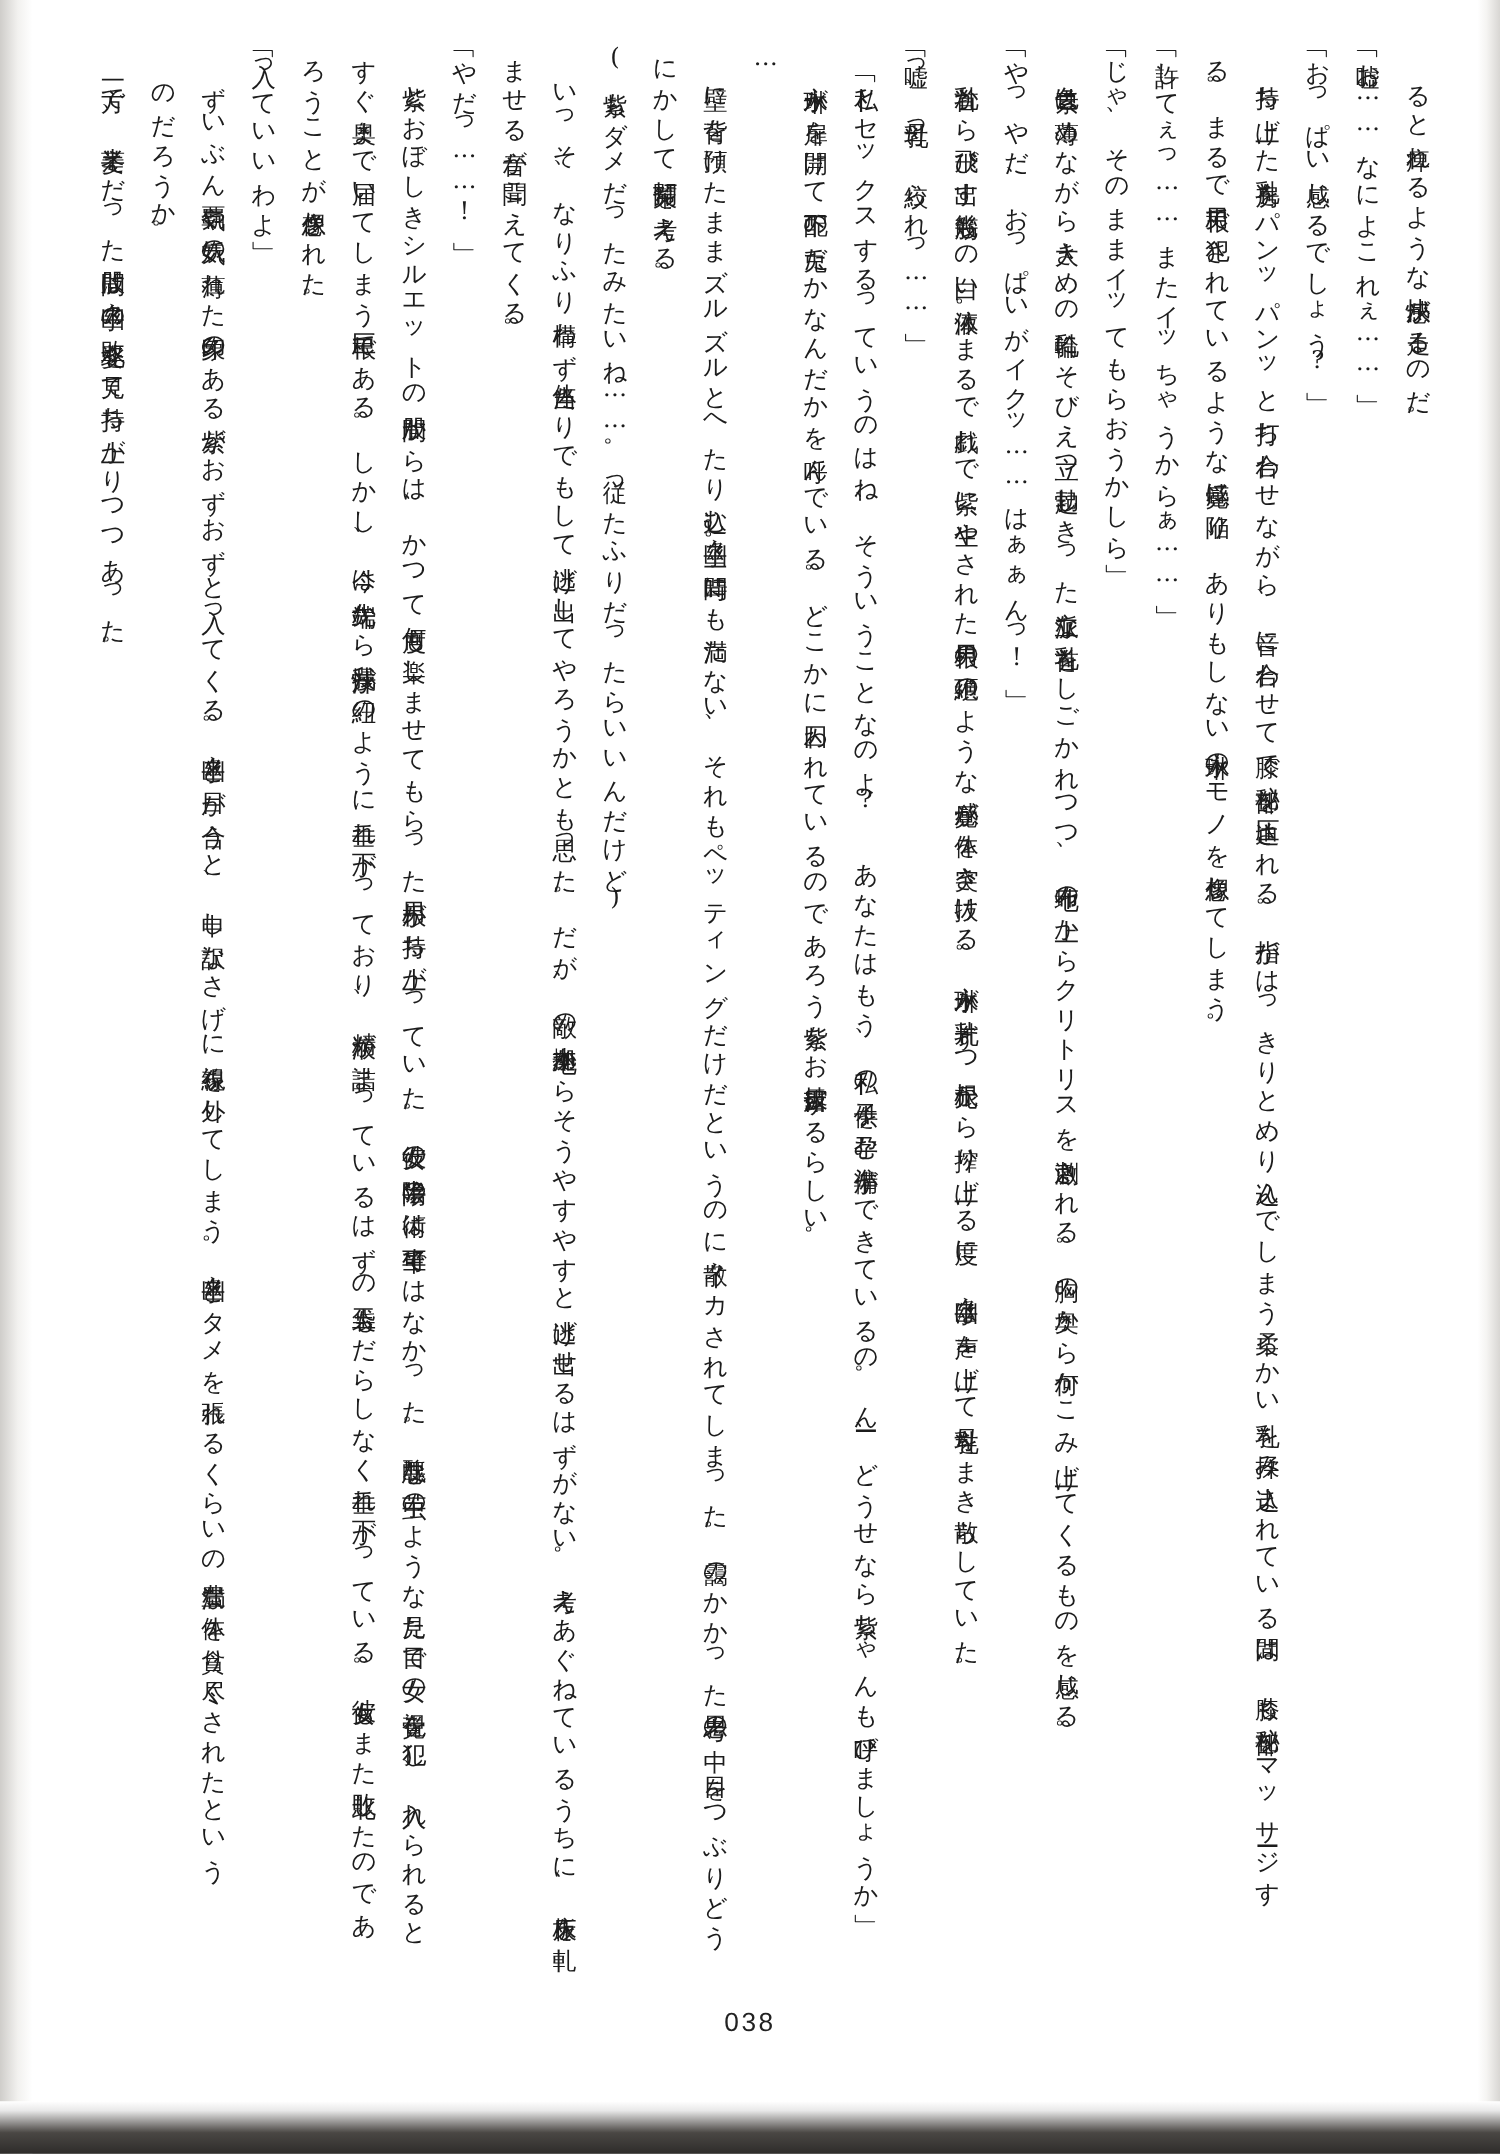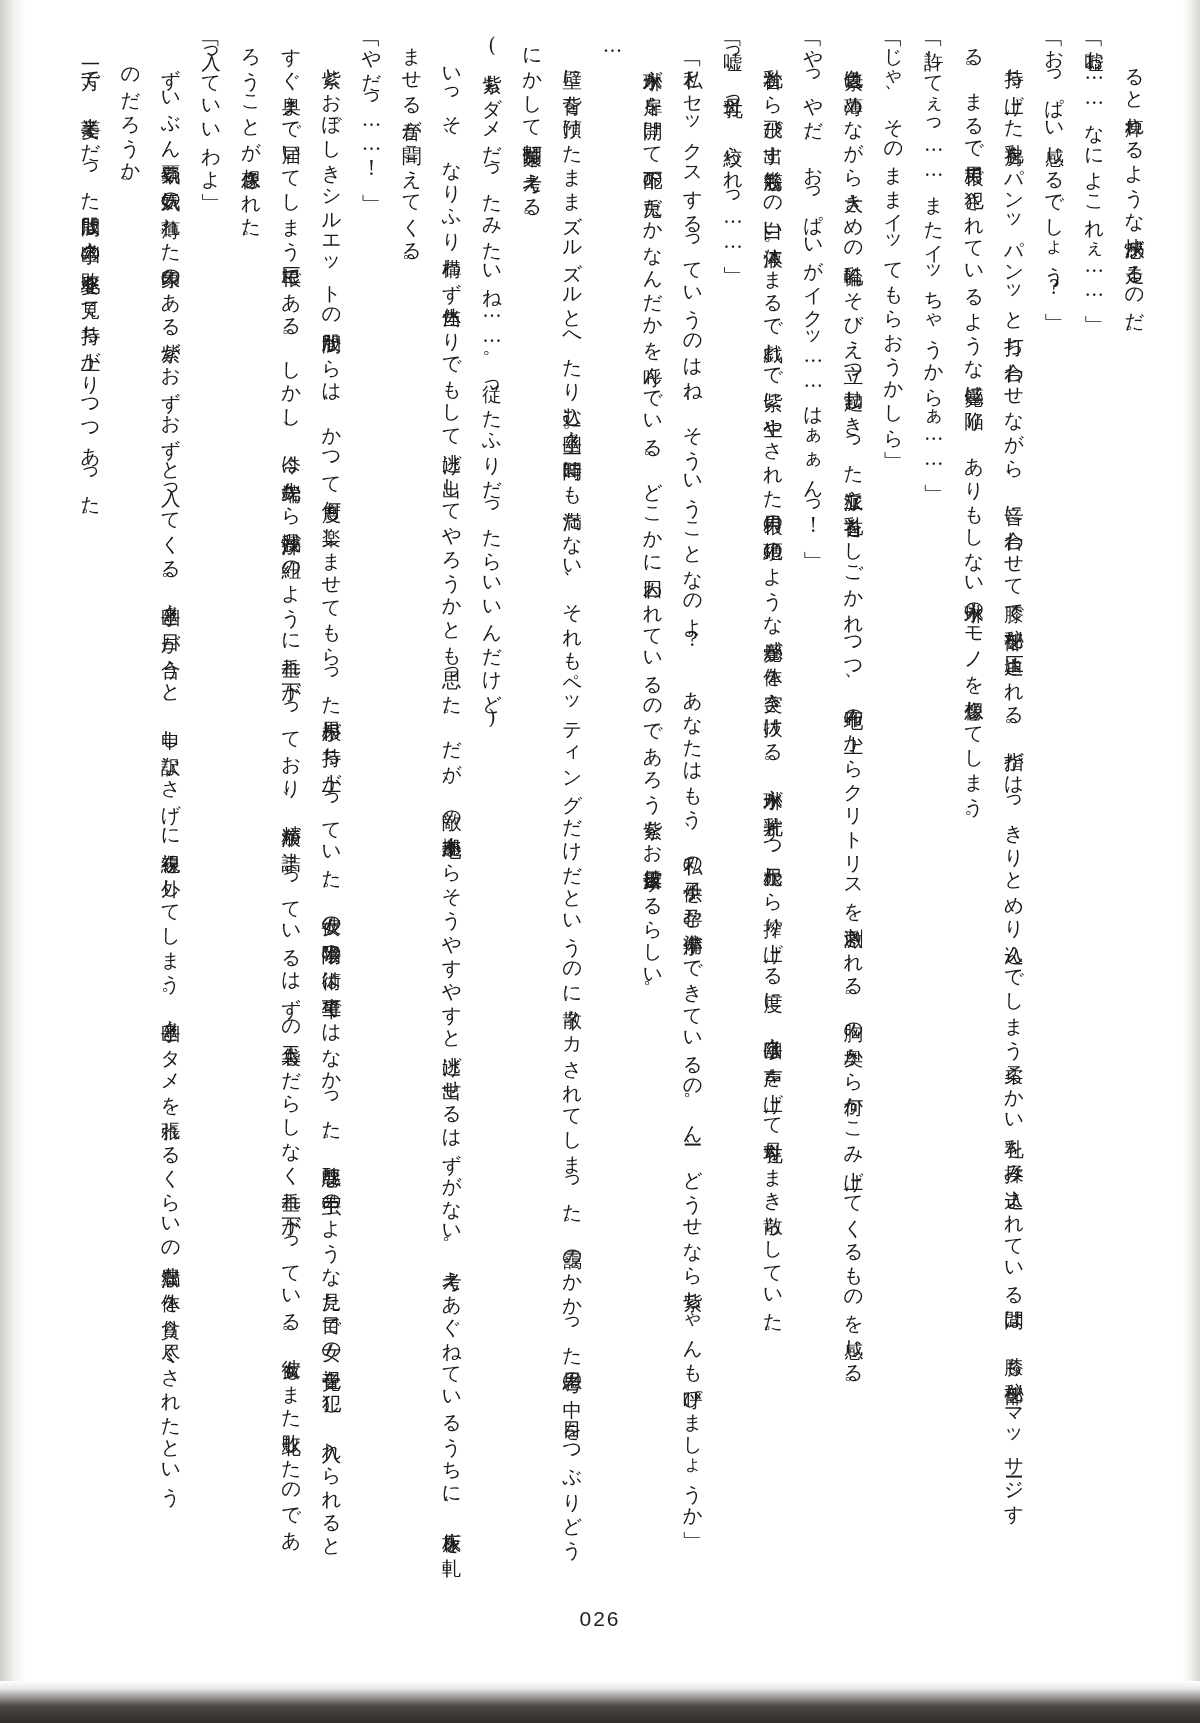--- a/index.html
+++ b/index.html
@@ -110,16 +110,16 @@
       <p class="">(紫もダメだったみたいね……。従ったふりだったらいいんだけど)</p>
       <p class="ind">いっそ、なりふり構わず体当たりでもして逃げ出してやろうかとも思った。だが、敵の本拠地からそうやすやすと逃げ出せるはずがない。考えあぐねているうちに、床板を軋ませる音が聞こえてくる。</p>
       <p class="">「やだっ……!」</p>
       <p class="ind">紫とおぼしきシルエットの股間からは、かつて何度も楽しませてもらった男根が持ち上がっていた。彼女の半陰陽の術は生半可ではなかった。醜悪な芋虫のような見た目で女の視覚を犯し、入れられるとすぐ奥まで届いてしまう巨根である。しかし、今は先端から我慢汁が紐のように垂れ下がっており、精液が詰まっているはずの玉袋もだらしなく垂れ下がっている。彼女もまた敗北したのであろうことが想像された。</p>
       <p class="">「入っていいわよ」</p>
       <p class="ind">ずいぶん覇気や妖気の薄れた印象のある紫がおずおずと入ってくる。幽々子と目が合うと、申し訳なさげに視線を外してしまう。幽々子とタメを張れるくらいの豊満な体を貪り尽くされたという</p>
       <p class="ind">のだろうか。</p>
       <p class="ind">一方で、半萎えだった股間は幽々子の敗北姿を見て持ち上がりつつあった。</p>
     </div>
 
-  <div class="page-number">026</div>
+  <div class="page-number">038</div>
 
   <div class="bottom-shadow"></div>
 </div>
 
 </body></html>

